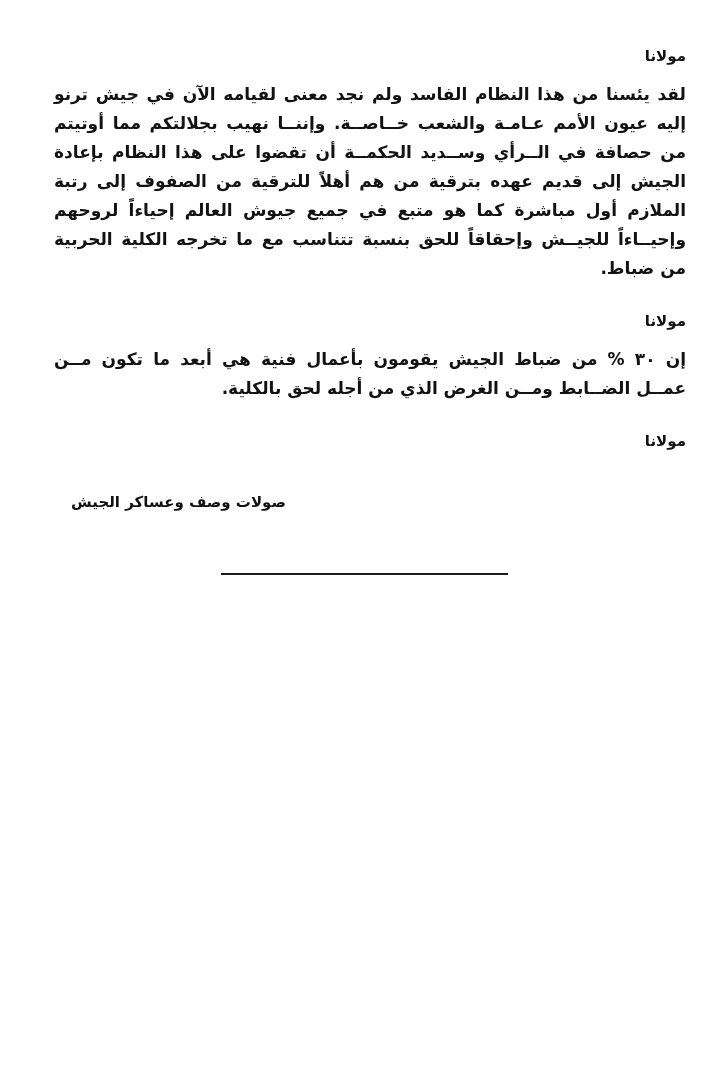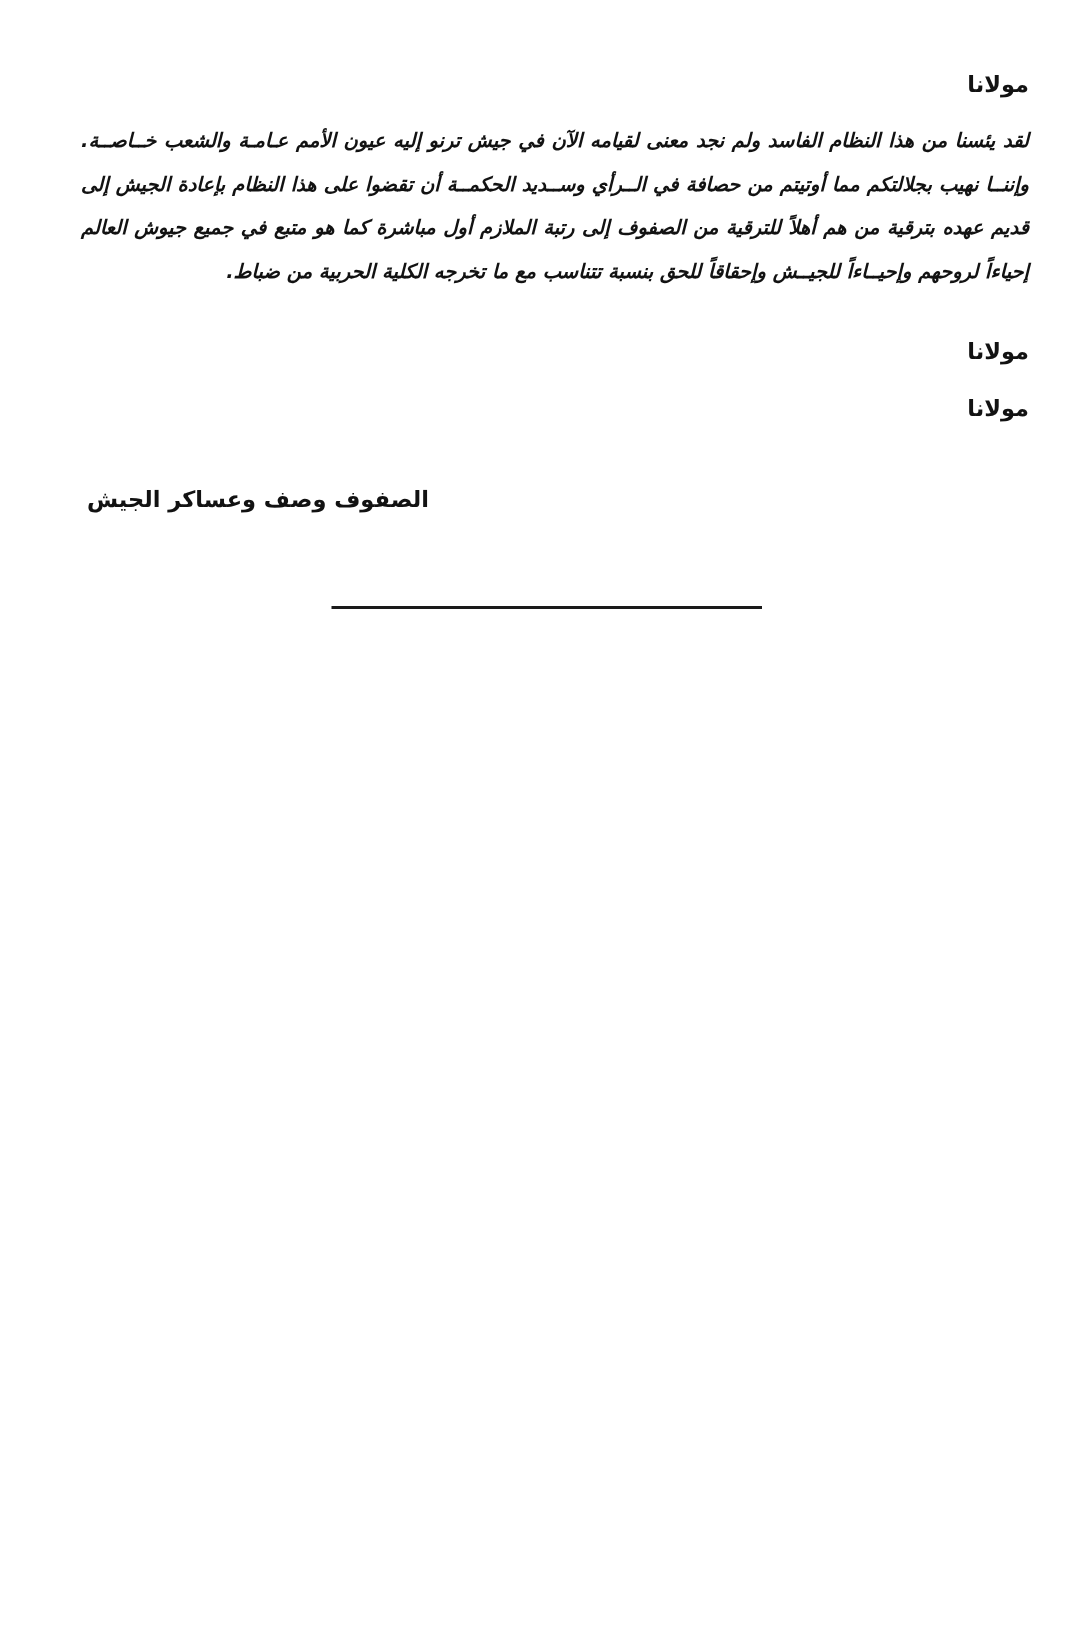--- a/index.html
+++ b/index.html
@@ -24,26 +24,25 @@
   .salutation {
     font-size: 15px;
     font-weight: 700;
     line-height: 20px;
     margin: 0 0 14px 0;
   }
   .section-3 .salutation {
     margin-top: 18px;
   }
   .body-text {
-    font-size: 13px;
+    font-size: 17px;
     font-weight: 700;
     line-height: 29px;
     text-align: justify;
     margin: 0 0 28px 0;
-    font-style: italic;
   }
   .signature {
     font-size: 15px;
     font-weight: 700;
     white-space: nowrap;
     margin: 42px 400px 0 0;
   }
   .rule {
     width: 287px;
     height: 0;
@@ -57,23 +56,24 @@
 
 <div class="page" dir="rtl" lang="ar">
 
   <div class="section section-1">
     <div class="salutation">مولانا</div>
     <p class="body-text">لقد يئسنا من هذا النظام الفاسد ولم نجد معنى لقيامه الآن في جيش ترنو إليه عيون الأمم عـامـة والشعب خــاصــة. وإننــا نهيب بجلالتكم مما أوتيتم من حصافة في الــرأي وســديد الحكمــة أن تقضوا على هذا النظام بإعادة الجيش إلى قديم عهده بترقية من هم أهلاً للترقية من الصفوف إلى رتبة الملازم أول مباشرة كما هو متبع في جميع جيوش العالم إحياءاً لروحهم وإحيــاءاً للجيــش وإحقاقاً للحق بنسبة تتناسب مع ما تخرجه الكلية الحربية من ضباط.</p>
   </div>
 
   <div class="section section-2">
     <div class="salutation">مولانا</div>
+    <p class="body-text">إن ٣٠ % من ضباط الجيش يقومون بأعمال فنية هي أبعد ما تكون مــن عمــل الضــابط ومــن الغرض الذي من أجله لحق بالكلية.</p>
   </div>
 
   <div class="section section-3">
     <div class="salutation">مولانا</div>
   </div>
 
-  <div class="signature">الصفوف وصف وعساكر الجيش</div>
+  <div class="signature">صولات وصف وعساكر الجيش</div>
 
   <hr class="rule">
 
 </div>
 
 </body></html>

